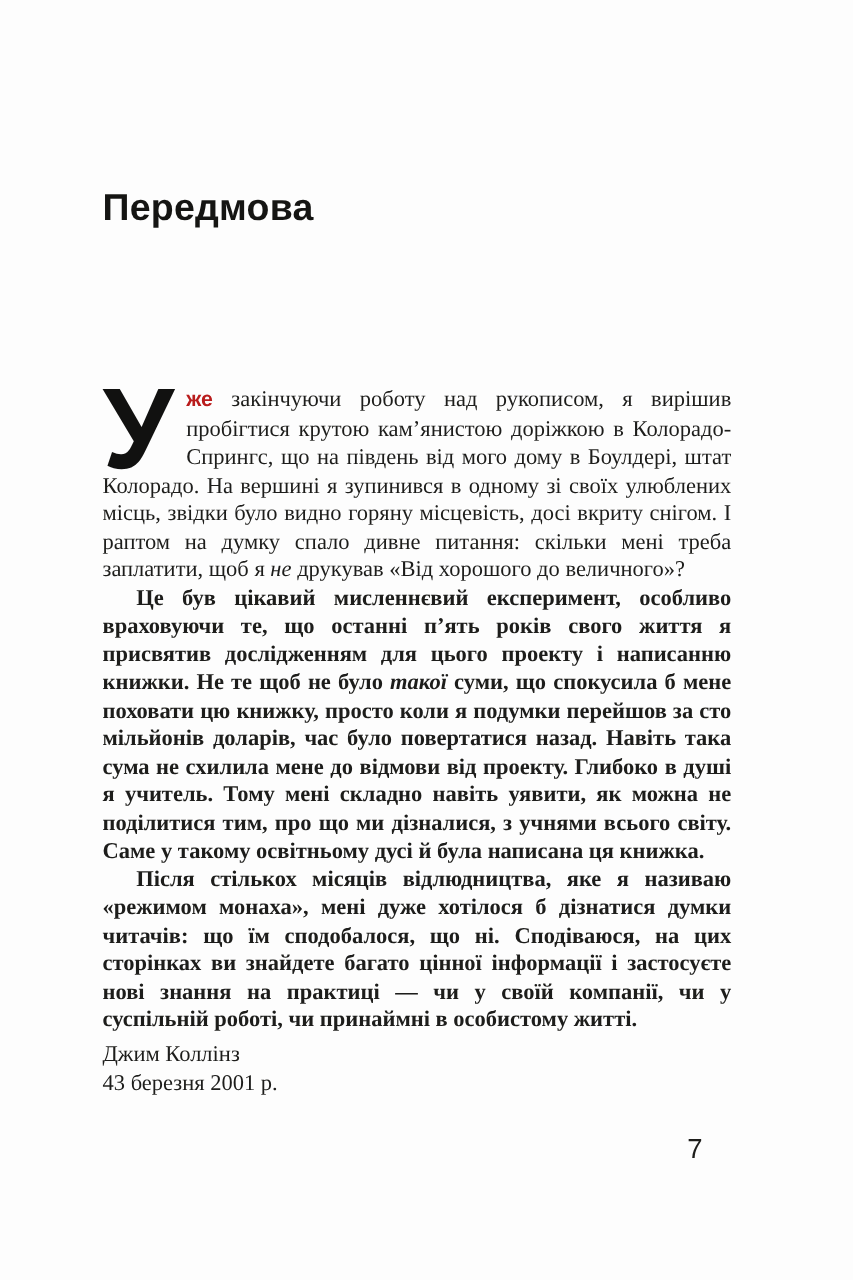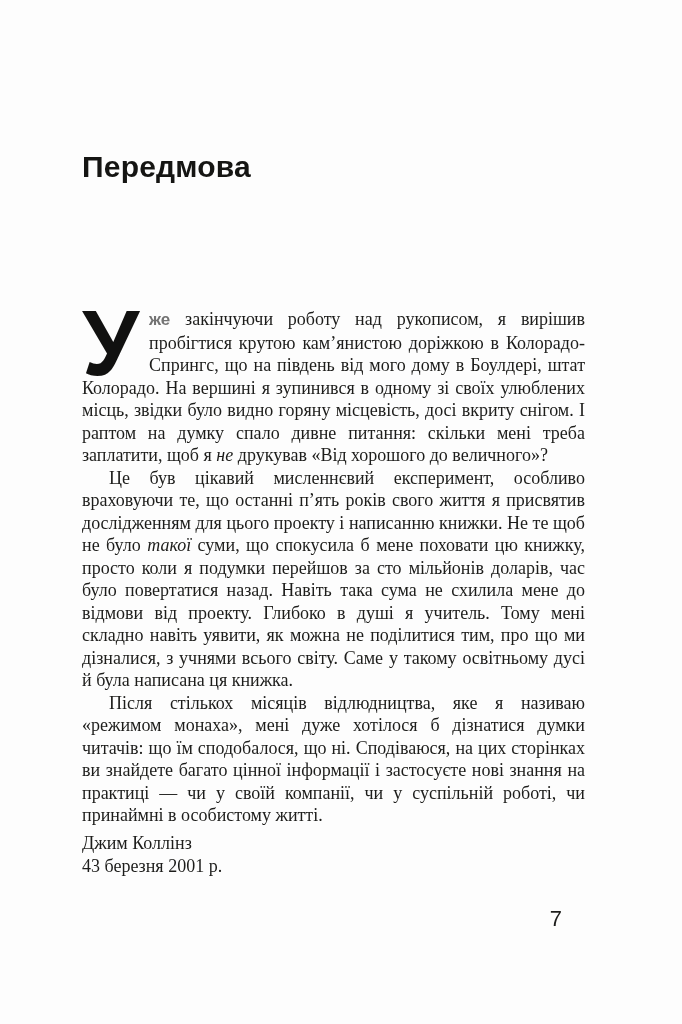--- a/index.html
+++ b/index.html
@@ -23,39 +23,39 @@
     color: #151513;
   }
 
   .body-text {
     margin-top: 124px;
     font: 18px/22.5px "Liberation Serif", serif;
     text-align: justify;
     hyphens: auto;
   }
   .body-text p { margin: 0; padding: 0; }
-  .body-text p.indent { text-indent: 27px; }
+  .body-text p.indent { text-indent: 27px; font-weight: bold; }
 
   .drop-cap-box {
     float: left;
     width: 56px;
     height: 62px;
     margin: 3px 11px 0 0;
   }
   .drop-cap-glyph {
     display: block;
     font: 700 92px/92px "Liberation Sans", sans-serif;
     margin-top: -14px;
     letter-spacing: -2px;
     color: #111110;
   }
 
   .lead-word {
     font: 700 17px/22.5px "Liberation Sans", sans-serif;
-    color: #737373;
+    color: #b91c1c;
   }
 
   em { font-style: italic; }
 
   .signature {
     margin-top: 5px;
     padding-right: 15px;
     text-align: left;
     font: 18px/23px "Liberation Serif", serif;
   }

